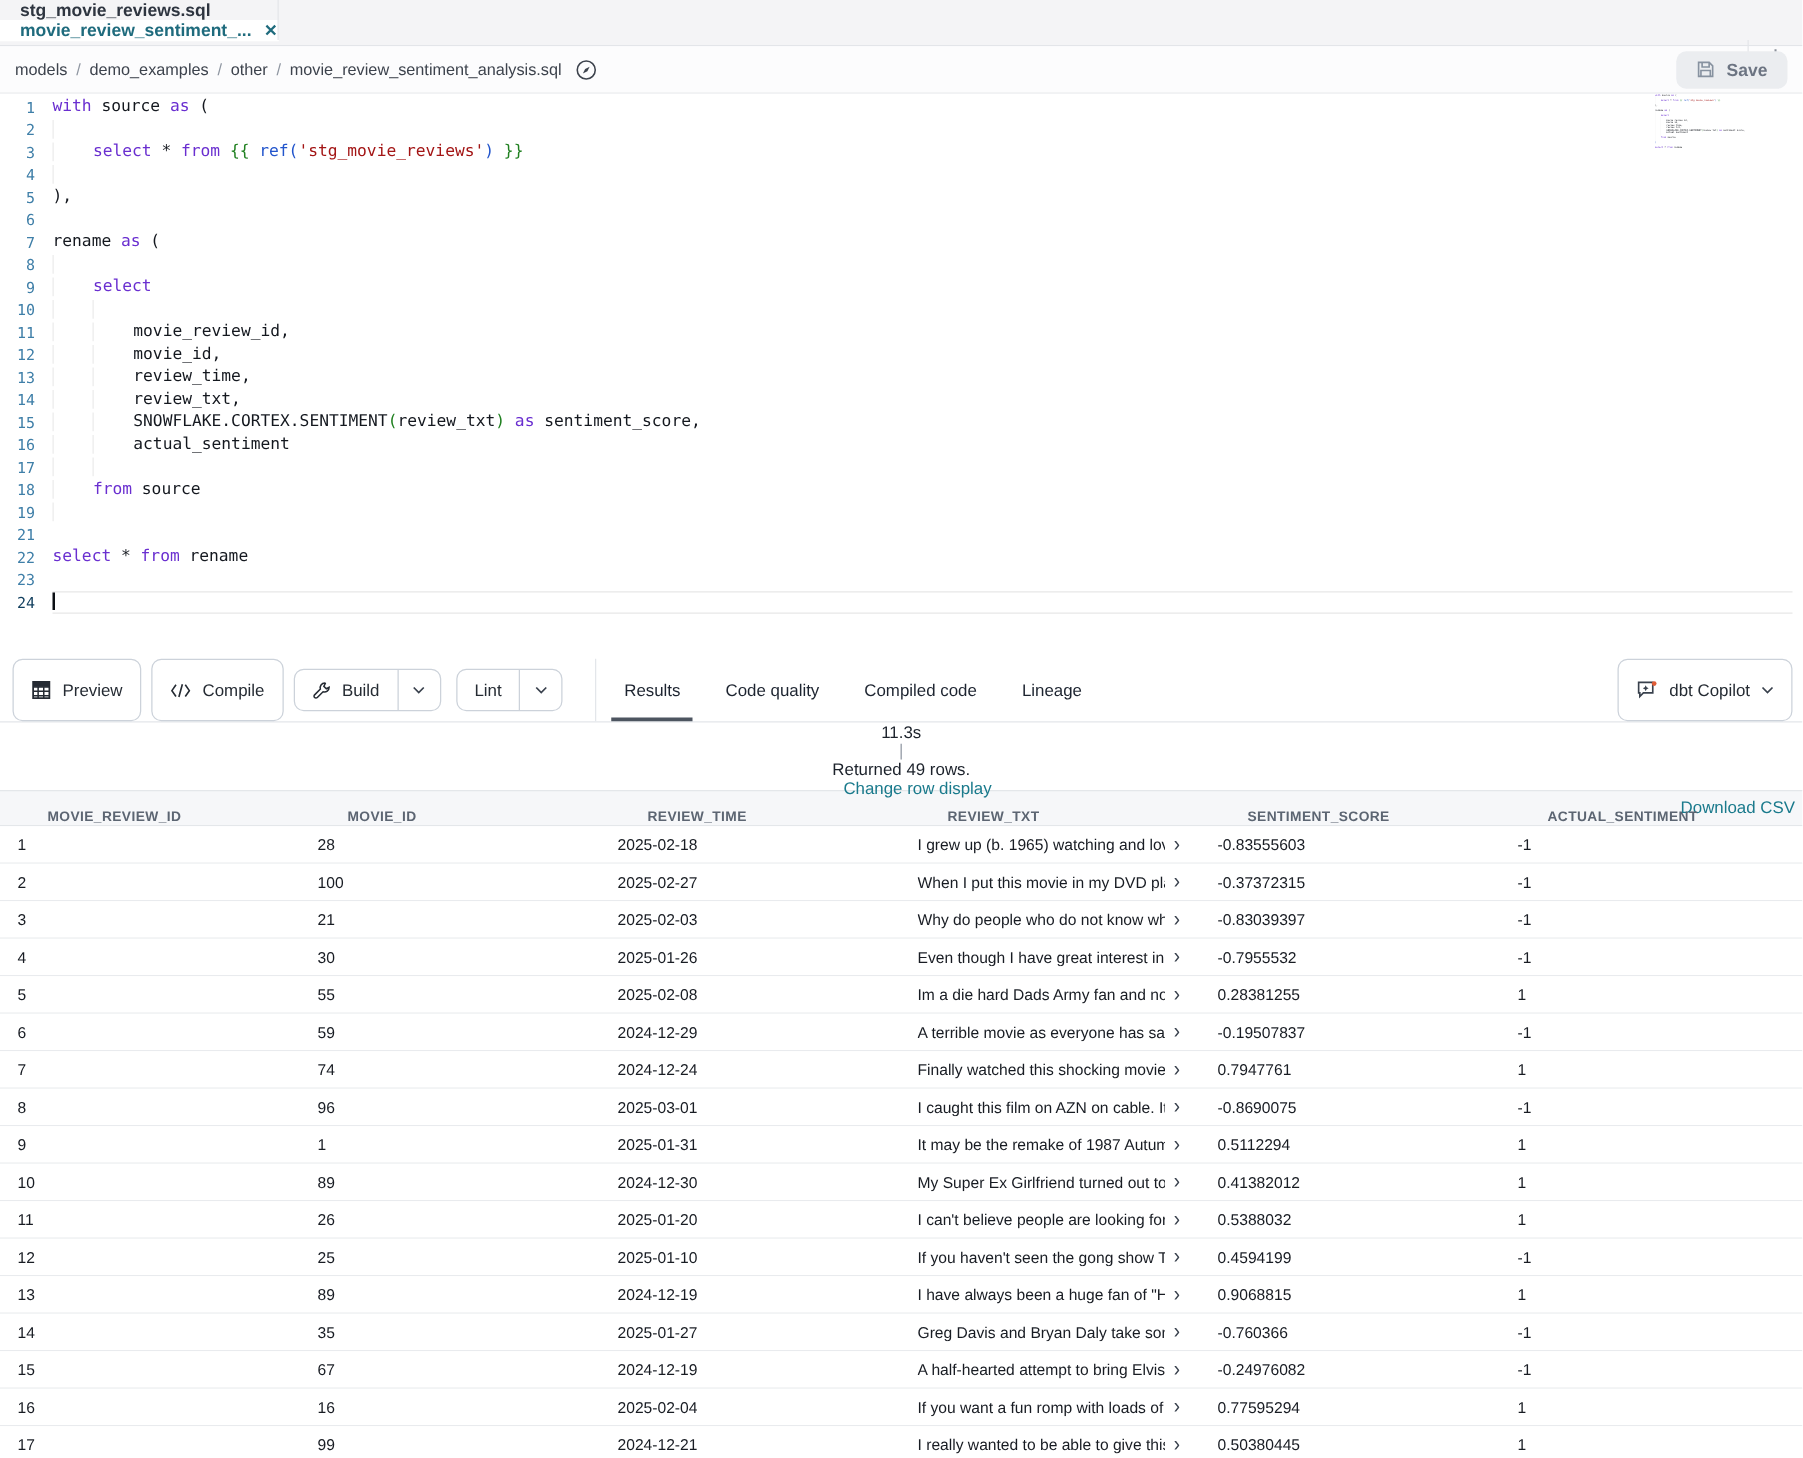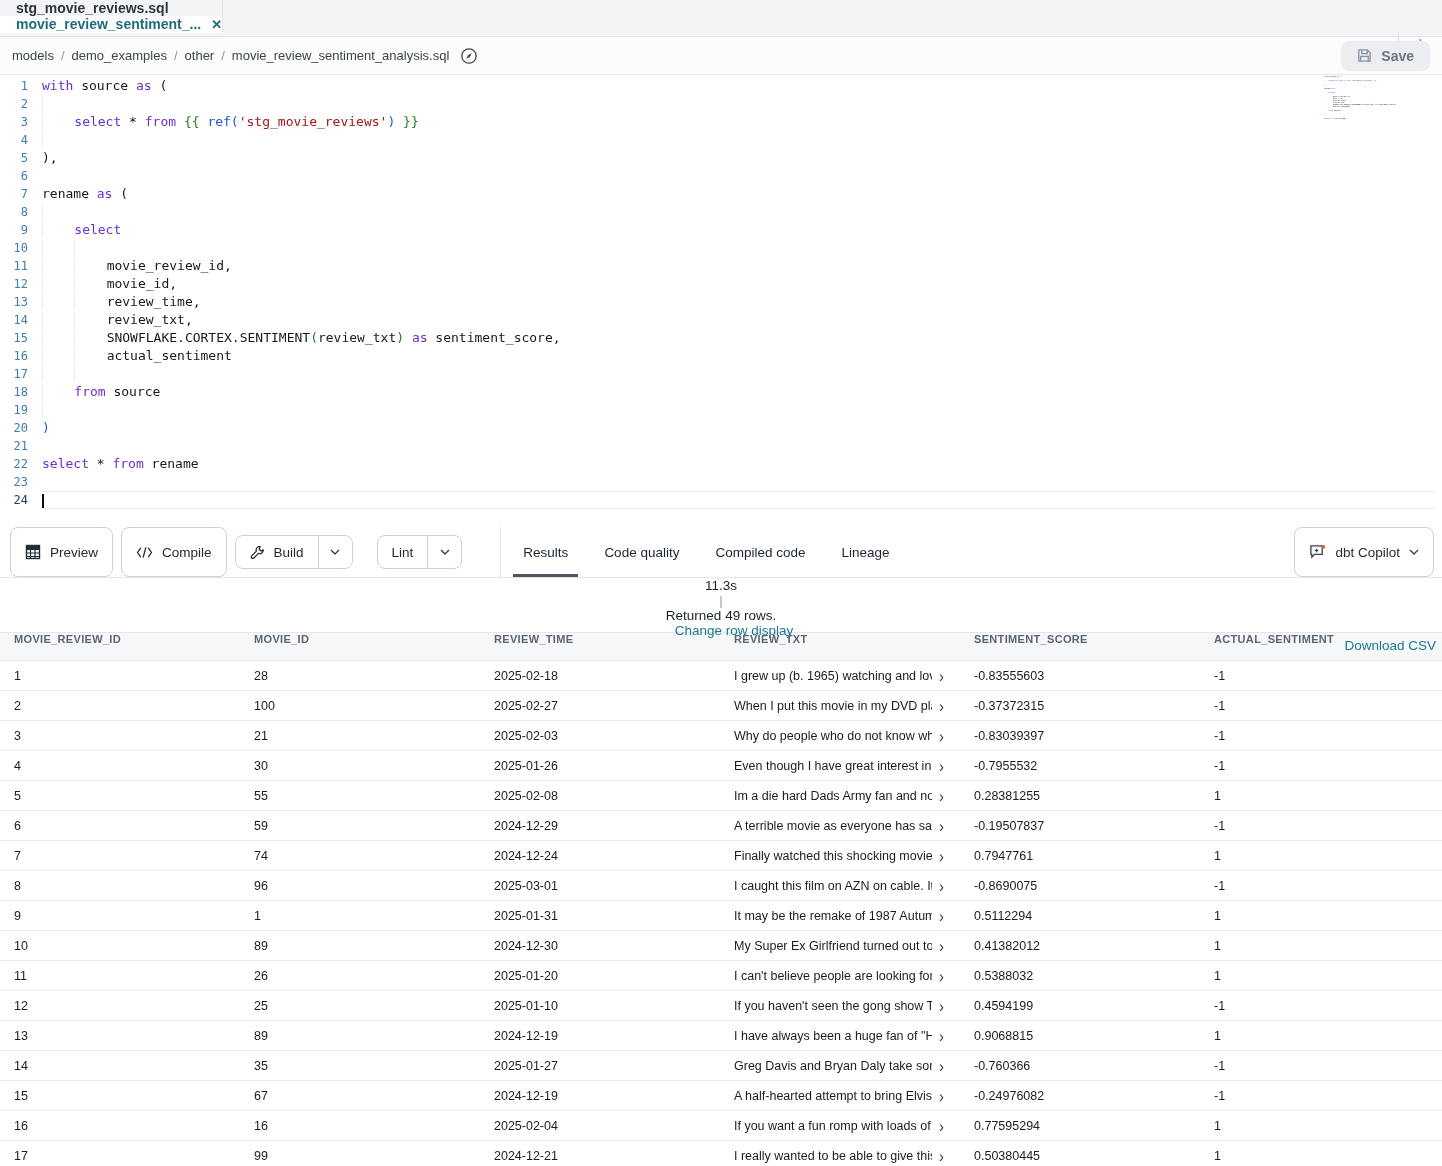--- a/index.html
+++ b/index.html
@@ -46,21 +46,21 @@
   .minimap-inner .codecell { font-size:9px; }
 
   
   .toolbar { height:51px; border-bottom:1px solid #e3e6ea; display:flex;
     align-items:center; padding:0 10px; position:relative; }
   .btn { height:50px; border:1px solid #ccd2da; border-radius:8px; background:#fff;
     display:flex; align-items:center; padding:0 14px; gap:9px; font-size:13.5px;
     color:#252b33; margin-right:8px; cursor:pointer; font-weight:500; }
   .btn svg { flex:none; }
   .splitbtn { display:flex; height:34px; border:1px solid #ccd2da; border-radius:8px;
-    background:#fff; margin-right:24px; overflow:hidden; }
+    background:#fff; margin-right:12px; overflow:hidden; }
   .splitbtn .main { display:flex; align-items:center; gap:9px; padding:0 14px;
     font-size:13.5px; color:#252b33; cursor:pointer; font-weight:500; }
   .splitbtn .arrow { width:34px; display:flex; align-items:center; justify-content:center;
     border-left:1px solid #ccd2da; cursor:pointer; }
   .tb-divider { width:1px; align-self:stretch; background:#e3e6ea; margin:0 12px 0 14px; }
   .rtabs { display:flex; gap:36px; margin-left:10px; height:100%; }
   .rtab { display:flex; align-items:center; font-size:13.5px; color:#1d2430;
     position:relative; cursor:pointer; }
   .rtab.active::after { content:""; position:absolute; left:-10px; right:-10px; bottom:0;
     height:3px; background:#4d5560; }
@@ -70,21 +70,21 @@
   
   .meta { height:54px; display:flex; align-items:center; padding:0 10px;
     font-size:13.5px; color:#1c222b;flex-direction:column; }
   .meta .bar { color:#9aa1ab; margin:0 8px; }
   .link { color:#1a7a8c; cursor:pointer; }
   .meta .change { margin-left:26px; }
   .meta .download { margin-left:auto; margin-right:-4px; white-space:nowrap; }
 
   
   .thead { display:flex; background:#f6f7f9; border-top:1px solid #e4e7ea;
-    border-bottom:1px solid #e4e7ea; height:29px; align-items:flex-start; }
+    border-bottom:1px solid #e4e7ea; height:29px; align-items:flex-end;padding-left:24px; }
   .th { width:240px; flex:none; padding:0 14px; font-size:11px; font-weight:700;
     color:#5c6572; letter-spacing:0.03em; white-space:nowrap; }
   .th:last-child { flex:1; }
   .tr { display:flex; height:30px; align-items:center; border-bottom:1px solid #e9ebee;
     font-size:12.5px; color:#181c23; background:#fff; }
   .td { width:240px; flex:none; padding:0 14px; white-space:nowrap; overflow:hidden; }
   .td:last-child { flex:1; }
   .td.review { display:flex; align-items:center; gap:7px; }
   .rv-text { max-width:198px; overflow:hidden; white-space:nowrap; }
   .rv-chev { color:#39414d; font-size:15px; line-height:1; flex:none; cursor:pointer;
@@ -202,24 +202,20 @@
       </div>
       <div class="ed-row">
         <div class="gutter">18</div>
         <div class="codecell"><span class="ig">    </span><span class="kw">from</span><span class="pl"> source</span></div>
       </div>
       <div class="ed-row">
         <div class="gutter">19</div>
         <div class="codecell"><span class="ig">    </span>&nbsp;</div>
       </div>
       <div class="ed-row">
-        <div class="gutter">20</div>
-        <div class="codecell"><span class="fn">)</span></div>
-      </div>
-      <div class="ed-row">
         <div class="gutter">21</div>
         <div class="codecell">&nbsp;</div>
       </div>
       <div class="ed-row">
         <div class="gutter">22</div>
         <div class="codecell"><span class="kw">select</span><span class="pl"> * </span><span class="kw">from</span><span class="pl"> rename</span></div>
       </div>
       <div class="ed-row">
         <div class="gutter">23</div>
         <div class="codecell">&nbsp;</div>

